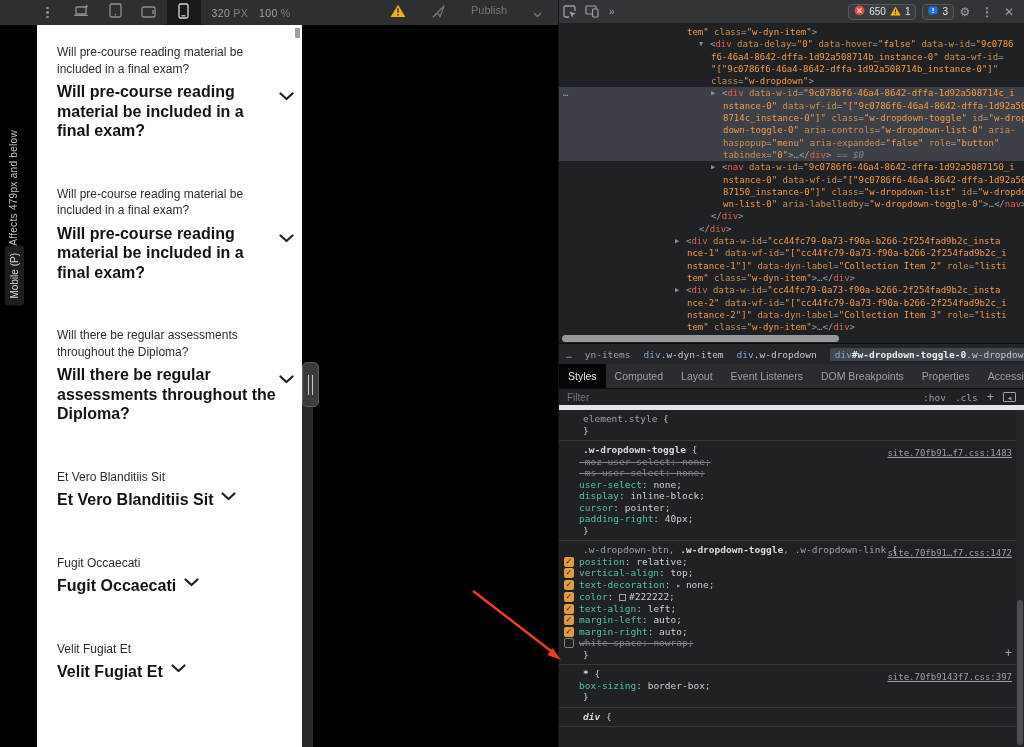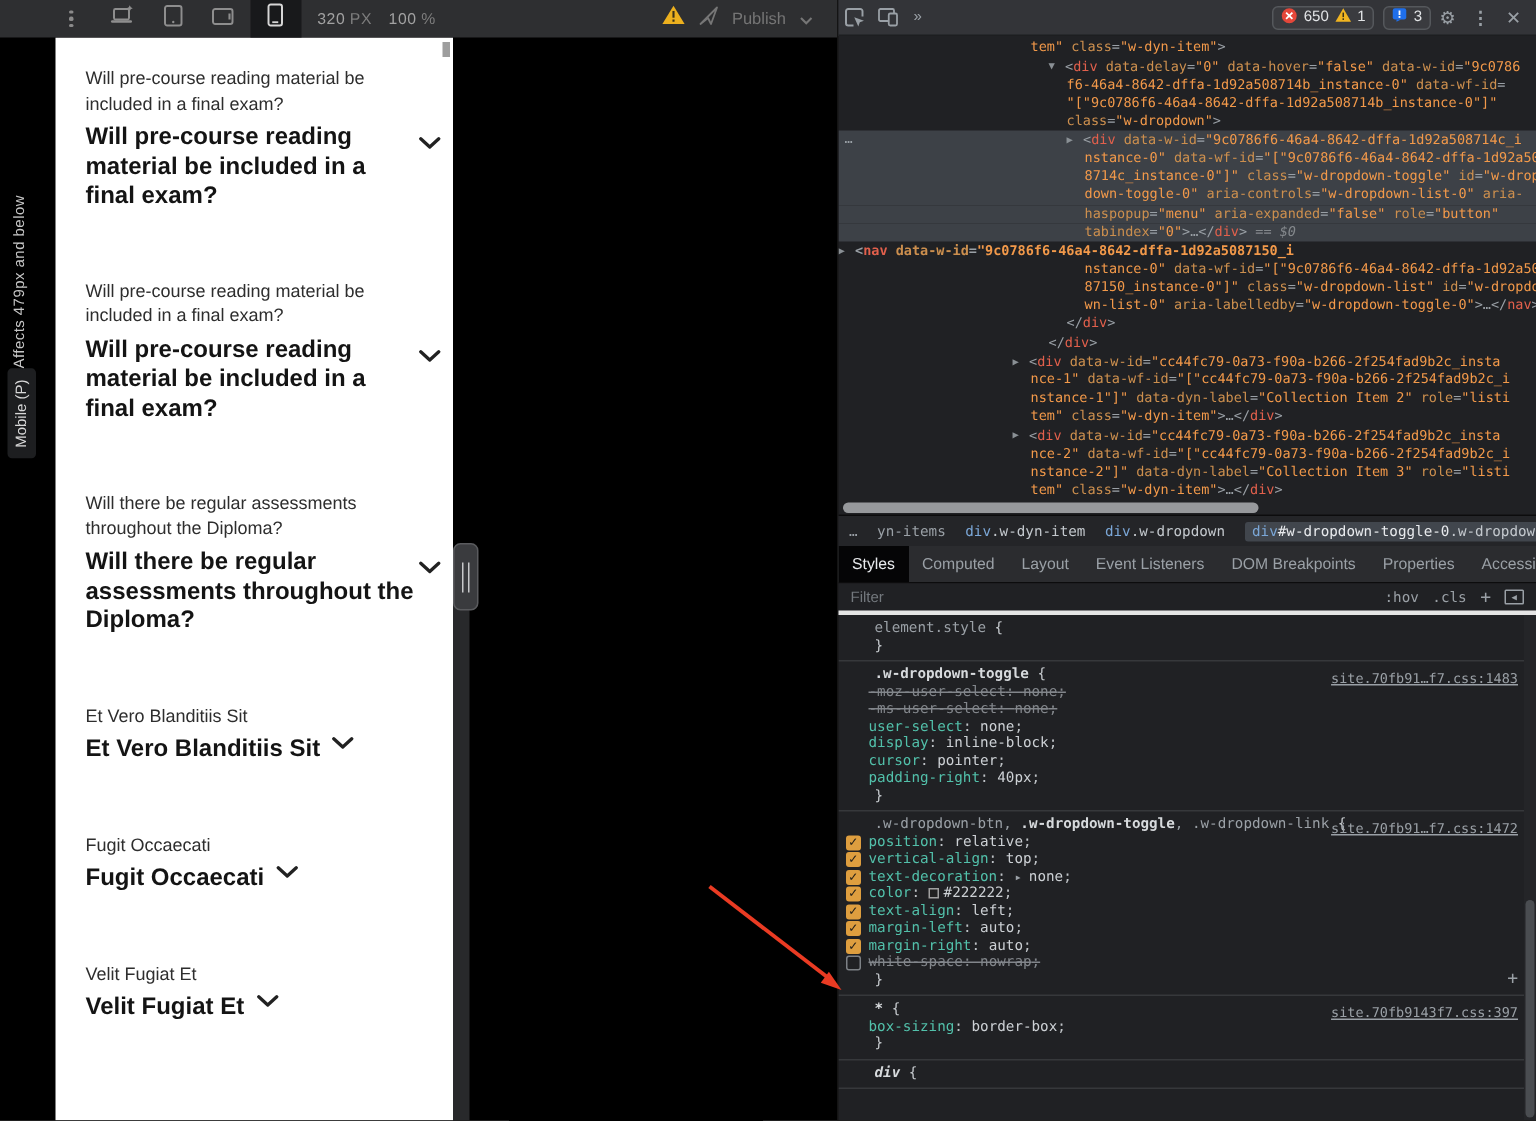--- a/index.html
+++ b/index.html
@@ -7,21 +7,21 @@
 #app{position:relative;width:1024px;height:747px;overflow:hidden;background:#000000;font-family:"Liberation Sans",sans-serif}
 
 
 #wf-bar{position:absolute;left:0;top:0;width:558px;height:25px;background:#2e2f31;display:flex;align-items:center;z-index:5}
 .wf-kebab{margin-left:46px;margin-right:16px;display:flex;flex-direction:column;gap:2px;cursor:pointer}
 .wf-kebab i{width:2.5px;height:2.5px;border-radius:50%;background:#8b8b8b}
 .dev-ic{width:34px;height:25px;display:flex;align-items:center;justify-content:center}
 .dev-ic.on{background:#18191b}
 .wf-meta{color:#a2a2a2;font-size:10.5px;margin-left:11px;letter-spacing:.4px;white-space:nowrap}
 .wf-meta .unit{color:#7d7d7d;margin-left:3px}
-.wf-right{margin-left:auto;display:flex;align-items:center;gap:9px;margin-right:16px}
+.wf-right{margin-left:auto;display:flex;align-items:flex-start;gap:26px;margin-right:16px}
 .publish{color:#757575;font-size:11px}
 
 
 .rail-note{position:absolute;left:8px;top:130px;writing-mode:vertical-rl;transform:rotate(180deg);color:#c6c6c6;font-size:10px;letter-spacing:.3px;z-index:2}
 .rail-badge{position:absolute;left:5px;top:246px;writing-mode:vertical-rl;transform:rotate(180deg);background:#1d1e20;color:#d8d8d8;font-size:10px;padding:7px 4px;border-radius:3px;z-index:2}
 
 
 #preview{position:absolute;left:37px;top:25px;width:265px;height:722px;background:#ffffff;overflow:hidden;padding:19px 12px 0 20px}
 .pv-thumb{position:absolute;right:2px;top:3px;width:5px;height:10px;background:#9e9e9e}
 .fq{margin-bottom:45px}
@@ -56,29 +56,29 @@
 .s-p{color:#9aa0a6}.s-t{color:#e2604c}.s-a{color:#cc8f4e}.s-v{color:#f2994a}.s-e{color:#9aa0a6}
 .s-m{color:#85898d;font-style:italic}
 #hscroll{position:absolute;left:0;top:334px;width:100%;height:9px}
 .hthumb{position:absolute;left:3px;top:1px;width:277px;height:7px;background:#97999c;border-radius:4px;cursor:pointer}
 
 
 #crumbs{position:absolute;left:0;top:343px;width:100%;height:21px;display:flex;align-items:center;font-family:"DejaVu Sans Mono",monospace;font-size:9.5px;gap:13px;padding:0 7px;background:#242528;border-top:1px solid #0c0c0d;overflow:hidden;white-space:nowrap}
 .crumb{color:#9aa0a6;cursor:pointer;flex:none}
 .crumb.selc{background:#41464d;border-radius:2px;padding:1px 5px}
 .bc-tag{color:#7ba7d7}.bc-cls{color:#c3c8cd}.bc-plain{color:#9aa0a6}
-.bc-id{color:#e8eaed;font-weight:normal}
+.bc-id{color:#e8eaed;font-weight:bold}
 
 
 #stabs{position:absolute;left:0;top:364px;width:100%;height:25px;background:#2b2c2f;display:flex;align-items:center;border-bottom:1px solid #0c0c0d;overflow:hidden}
 .stab{font-size:10.5px;color:#9aa0a6;padding:0 9px;height:25px;line-height:25px;white-space:nowrap;cursor:pointer}
 .stab.on{background:#050506;color:#e8eaed}
 
 
-#filterbar{position:absolute;left:0;top:389px;width:100%;height:21px;background:#202124;border-bottom:3px solid #e5e5e5;display:flex;align-items:center;padding:0 8px}
+#filterbar{position:absolute;left:0;top:389px;width:100%;height:21px;background:#202124;border-bottom:5px solid #e5e5e5;display:flex;align-items:center;padding:0 8px}
 .filter-input{background:transparent;border:0;outline:0;color:#9aa0a6;font-size:10px;width:180px;font-family:"Liberation Sans",sans-serif}
 .filter-input::placeholder{color:#73787d}
 .fright{margin-left:auto;display:flex;gap:9px;color:#9aa0a6;font-size:9.5px;align-items:center;font-family:"DejaVu Sans Mono",monospace}
 .fbtn{cursor:pointer}
 .sbicon{width:13px;height:10px;border:1px solid #9aa0a6;border-radius:1px;display:flex;align-items:center;justify-content:center;font-size:6px;color:#9aa0a6;cursor:pointer}
 
 
 #styles{position:absolute;left:0;top:410px;width:100%;height:337px;font-family:"DejaVu Sans Mono",monospace;font-size:9.5px;overflow:hidden}
 .rule{position:relative;padding:3px 0 4px;border-bottom:1px solid #36383b}
 .cl{line-height:11.5px;position:relative}
@@ -257,21 +257,21 @@
         <div class="tl" style="padding-left: 140px;"><span class="arr">▼</span><span class="s-p">&lt;</span><span class="s-t">div</span><span class="s-p"> </span><span class="s-a">data-delay</span><span class="s-p">=</span><span class="s-v">"0"</span><span class="s-p"> </span><span class="s-a">data-hover</span><span class="s-p">=</span><span class="s-v">"false"</span><span class="s-p"> </span><span class="s-a">data-w-id</span><span class="s-p">=</span><span class="s-v">"9c0786</span></div>
         <div class="tl" style="padding-left: 152px;"><span class="s-v">f6-46a4-8642-dffa-1d92a508714b_instance-0"</span><span class="s-p"> </span><span class="s-a">data-wf-id</span><span class="s-p">=</span></div>
         <div class="tl" style="padding-left: 152px;"><span class="s-v">"["9c0786f6-46a4-8642-dffa-1d92a508714b_instance-0"]"</span></div>
         <div class="tl" style="padding-left: 152px;"><span class="s-a">class</span><span class="s-p">=</span><span class="s-v">"w-dropdown"</span><span class="s-p">&gt;</span></div>
         <div class="tl sel" style="padding-left: 152px;"><span class="gut">…</span><span class="arr">▶</span><span class="s-p">&lt;</span><span class="s-t">div</span><span class="s-p"> </span><span class="s-a">data-w-id</span><span class="s-p">=</span><span class="s-v">"9c0786f6-46a4-8642-dffa-1d92a508714c_i</span></div>
         <div class="tl sel" style="padding-left: 164px;"><span class="s-v">nstance-0"</span><span class="s-p"> </span><span class="s-a">data-wf-id</span><span class="s-p">=</span><span class="s-v">"["9c0786f6-46a4-8642-dffa-1d92a50</span></div>
         <div class="tl sel" style="padding-left: 164px;"><span class="s-v">8714c_instance-0"]"</span><span class="s-p"> </span><span class="s-a">class</span><span class="s-p">=</span><span class="s-v">"w-dropdown-toggle"</span><span class="s-p"> </span><span class="s-a">id</span><span class="s-p">=</span><span class="s-v">"w-drop</span></div>
         <div class="tl sel" style="padding-left: 164px;"><span class="s-v">down-toggle-0"</span><span class="s-p"> </span><span class="s-a">aria-controls</span><span class="s-p">=</span><span class="s-v">"w-dropdown-list-0"</span><span class="s-p"> </span><span class="s-a">aria-</span></div>
         <div class="tl sel" style="padding-left: 164px;"><span class="s-a">haspopup</span><span class="s-p">=</span><span class="s-v">"menu"</span><span class="s-p"> </span><span class="s-a">aria-expanded</span><span class="s-p">=</span><span class="s-v">"false"</span><span class="s-p"> </span><span class="s-a">role</span><span class="s-p">=</span><span class="s-v">"button"</span></div>
         <div class="tl sel" style="padding-left: 164px;"><span class="s-a">tabindex</span><span class="s-p">=</span><span class="s-v">"0"</span><span class="s-p">&gt;</span><span class="s-e">…</span><span class="s-p">&lt;/</span><span class="s-t">div</span><span class="s-p">&gt;</span><span class="s-m"> == $0</span></div>
-        <div class="tl" style=" font-weight: bold;"><span class="arr">▶</span><span class="s-p">&lt;</span><span class="s-t">nav</span><span class="s-p"> </span><span class="s-a">data-w-id</span><span class="s-p">=</span><span class="s-v">"9c0786f6-46a4-8642-dffa-1d92a5087150_i</span></div>
+        <div class="tl" style="padding-left: 152px;"><span class="arr">▶</span><span class="s-p">&lt;</span><span class="s-t">nav</span><span class="s-p"> </span><span class="s-a">data-w-id</span><span class="s-p">=</span><span class="s-v">"9c0786f6-46a4-8642-dffa-1d92a5087150_i</span></div>
         <div class="tl" style="padding-left: 164px;"><span class="s-v">nstance-0"</span><span class="s-p"> </span><span class="s-a">data-wf-id</span><span class="s-p">=</span><span class="s-v">"["9c0786f6-46a4-8642-dffa-1d92a50</span></div>
         <div class="tl" style="padding-left: 164px;"><span class="s-v">87150_instance-0"]"</span><span class="s-p"> </span><span class="s-a">class</span><span class="s-p">=</span><span class="s-v">"w-dropdown-list"</span><span class="s-p"> </span><span class="s-a">id</span><span class="s-p">=</span><span class="s-v">"w-dropdo</span></div>
         <div class="tl" style="padding-left: 164px;"><span class="s-v">wn-list-0"</span><span class="s-p"> </span><span class="s-a">aria-labelledby</span><span class="s-p">=</span><span class="s-v">"w-dropdown-toggle-0"</span><span class="s-p">&gt;</span><span class="s-e">…</span><span class="s-p">&lt;/</span><span class="s-t">nav</span><span class="s-p">&gt;</span></div>
         <div class="tl" style="padding-left: 152px;"><span class="s-p">&lt;/</span><span class="s-t">div</span><span class="s-p">&gt;</span></div>
         <div class="tl" style="padding-left: 140px;"><span class="s-p">&lt;/</span><span class="s-t">div</span><span class="s-p">&gt;</span></div>
         <div class="tl" style="padding-left: 116px;"><span class="arr">▶</span><span class="s-p">&lt;</span><span class="s-t">div</span><span class="s-p"> </span><span class="s-a">data-w-id</span><span class="s-p">=</span><span class="s-v">"cc44fc79-0a73-f90a-b266-2f254fad9b2c_insta</span></div>
         <div class="tl" style="padding-left: 128px;"><span class="s-v">nce-1"</span><span class="s-p"> </span><span class="s-a">data-wf-id</span><span class="s-p">=</span><span class="s-v">"["cc44fc79-0a73-f90a-b266-2f254fad9b2c_i</span></div>
         <div class="tl" style="padding-left: 128px;"><span class="s-v">nstance-1"]"</span><span class="s-p"> </span><span class="s-a">data-dyn-label</span><span class="s-p">=</span><span class="s-v">"Collection Item 2"</span><span class="s-p"> </span><span class="s-a">role</span><span class="s-p">=</span><span class="s-v">"listi</span></div>
         <div class="tl" style="padding-left: 128px;"><span class="s-v">tem"</span><span class="s-p"> </span><span class="s-a">class</span><span class="s-p">=</span><span class="s-v">"w-dyn-item"</span><span class="s-p">&gt;</span><span class="s-e">…</span><span class="s-p">&lt;/</span><span class="s-t">div</span><span class="s-p">&gt;</span></div>
         <div class="tl" style="padding-left: 116px;"><span class="arr">▶</span><span class="s-p">&lt;</span><span class="s-t">div</span><span class="s-p"> </span><span class="s-a">data-w-id</span><span class="s-p">=</span><span class="s-v">"cc44fc79-0a73-f90a-b266-2f254fad9b2c_insta</span></div>

